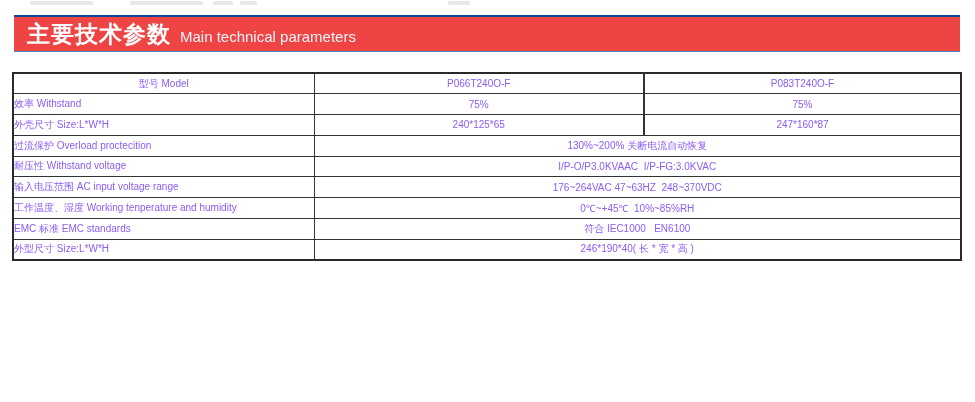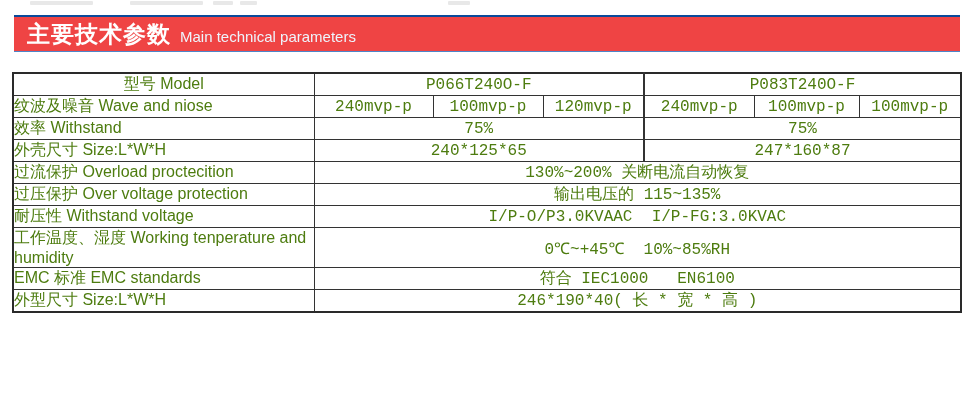--- a/index.html
+++ b/index.html
@@ -35,33 +35,33 @@
   .title-en {
     color:#eef4fc; font-size:15px; margin-left:9px;
   }
 
   
   .spec-table {
     position:absolute; left:12px; top:72px;
     width:948px;
     border-collapse:collapse;
     table-layout:fixed;
-    font-size:16px; color:#4d7c0f;
+    font-size:10px; color:#8b5cf6;
     border:2px solid #2a2a2a;
   }
   .spec-table td {
     border:1px solid #333333;
     height:20.75px;
     box-sizing:border-box;
     padding:0;
     overflow:hidden;
   }
   .label { text-align:left; padding-left:4px; }
   .label-center { text-align:center; }
-  .val { text-align:center; white-space:pre;font-family:Liberation Mono, monospace; }
+  .val { text-align:center; white-space:pre; }
   .group-divider { border-left:2px solid #333333 !important; }
 </style>
 </head>
 <body>
 
 <div class="remnant" style="left:30px;width:63px;"></div>
 <div class="remnant" style="left:130px;width:73px;"></div>
 <div class="remnant" style="left:213px;width:20px;"></div>
 <div class="remnant" style="left:240px;width:17px;"></div>
 <div class="remnant" style="left:448px;width:22px;"></div>
@@ -81,49 +81,40 @@
       <col style="width:105px">
       <col style="width:102px">
   </colgroup>
   <tbody>
     <tr>
       <td class="label label-center">型号 Model</td>
       <td class="val" colspan="3">P066T240O-F</td>
       <td class="val group-divider" colspan="3">P083T240O-F</td>
     </tr>
     <tr>
-      <td class="label">纹波及噪音 Wave and niose</td>
-      <td class="val">240mvp-p</td>
-      <td class="val">100mvp-p</td>
-      <td class="val">120mvp-p</td>
-      <td class="val group-divider">240mvp-p</td>
-      <td class="val">100mvp-p</td>
-      <td class="val">100mvp-p</td>
-    </tr>
-    <tr>
       <td class="label">效率 Withstand</td>
       <td class="val" colspan="3">75%</td>
       <td class="val group-divider" colspan="3">75%</td>
     </tr>
     <tr>
       <td class="label">外壳尺寸 Size:L*W*H</td>
       <td class="val" colspan="3">240*125*65</td>
       <td class="val group-divider" colspan="3">247*160*87</td>
     </tr>
     <tr>
       <td class="label">过流保护 Overload proctecition</td>
       <td class="val" colspan="6">130%~200% 关断电流自动恢复</td>
     </tr>
     <tr>
-      <td class="label">过压保护 Over voltage protection</td>
-      <td class="val" colspan="6">输出电压的 115~135%</td>
+      <td class="label">耐压性 Withstand voltage</td>
+      <td class="val" colspan="6">I/P-O/P3.0KVAAC  I/P-FG:3.0KVAC</td>
     </tr>
     <tr>
-      <td class="label">耐压性 Withstand voltage</td>
-      <td class="val" colspan="6">I/P-O/P3.0KVAAC  I/P-FG:3.0KVAC</td>
+      <td class="label">输入电压范围 AC input voltage range</td>
+      <td class="val" colspan="6">176~264VAC 47~63HZ  248~370VDC</td>
     </tr>
     <tr>
       <td class="label">工作温度、湿度 Working tenperature and humidity</td>
       <td class="val" colspan="6">0℃~+45℃  10%~85%RH</td>
     </tr>
     <tr>
       <td class="label">EMC 标准 EMC standards</td>
       <td class="val" colspan="6">符合 IEC1000   EN6100</td>
     </tr>
     <tr>

